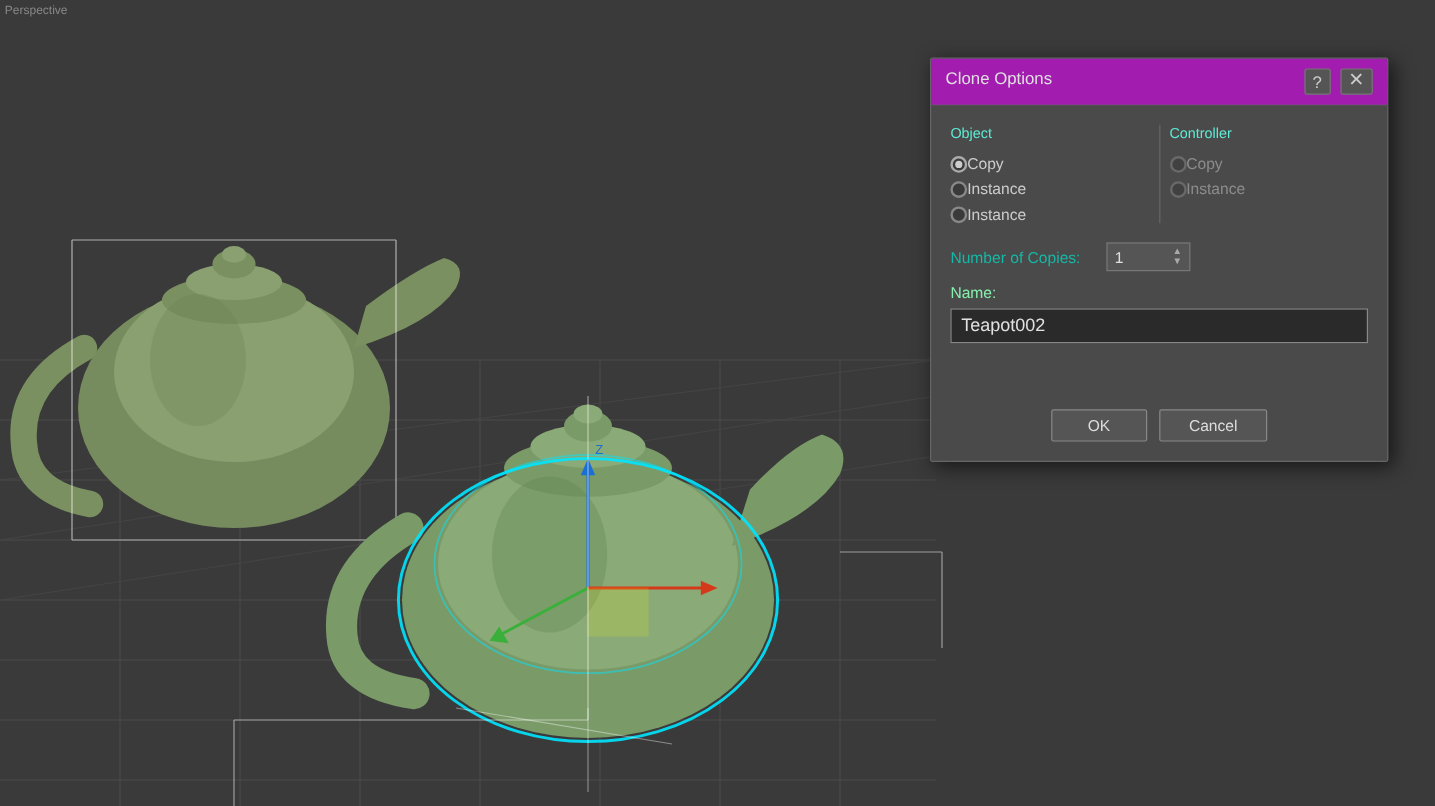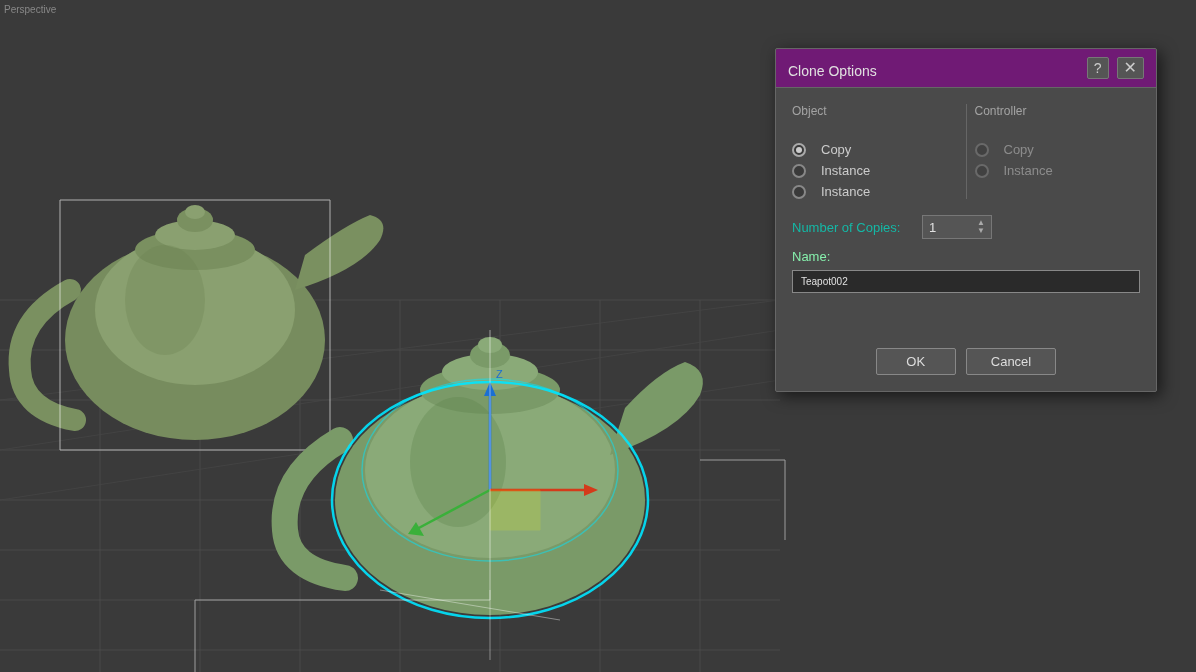--- a/index.html
+++ b/index.html
@@ -28,23 +28,23 @@
       left: 775px;
       width: 382px;
       background: #4a4a4a;
       border: 1px solid #666;
       box-shadow: 4px 4px 16px rgba(0,0,0,0.6);
       border-radius: 2px;
     }
 
     .dialog-titlebar {
       display: flex;
-      align-items: flex-end;
+      align-items: flex-start;
       justify-content: space-between;
-      background: #701a75;
+      background: #a21caf;
       padding: 8px 12px;
       border-bottom: 1px solid #666;
       border-radius: 2px 2px 0 0;
     }
 
     .dialog-title {
       font-size: 14px;
       color: #e0e0e0;
       font-weight: normal;
     }
@@ -90,35 +90,35 @@
       flex: 1;
     }
 
     .col-divider {
       width: 1px;
       background: #666;
       margin: 0 8px;
     }
 
     .section-label {
-      color: #a3a3a3;
+      color: #5eead4;
       font-size: 12px;
-      margin-bottom: 24px;
+      margin-bottom: 11px;
     }
 
     .radio-group {
       display: flex;
       flex-direction: column;
       gap: 6px;
     }
 
     .radio-item {
       display: flex;
       align-items: center;
-      gap: 15px;
+      gap: 0;
       cursor: pointer;
     }
 
     .radio-item.disabled {
       opacity: 0.5;
       cursor: default;
     }
 
     .radio-circle {
       width: 14px;
@@ -196,21 +196,21 @@
       font-size: 13px;
       margin-bottom: 6px;
     }
 
     .name-input {
       width: 100%;
       background: #2a2a2a;
       border: 1px solid #888;
       color: #e0e0e0;
       padding: 5px 8px;
-      font-size: 10px;
+      font-size: 15px;
       margin-bottom: 14px;
       outline: none;
     }
 
     .button-row {
       display: flex;
       gap: 10px;
       justify-content: center;
       margin-top: 41px;
     }

